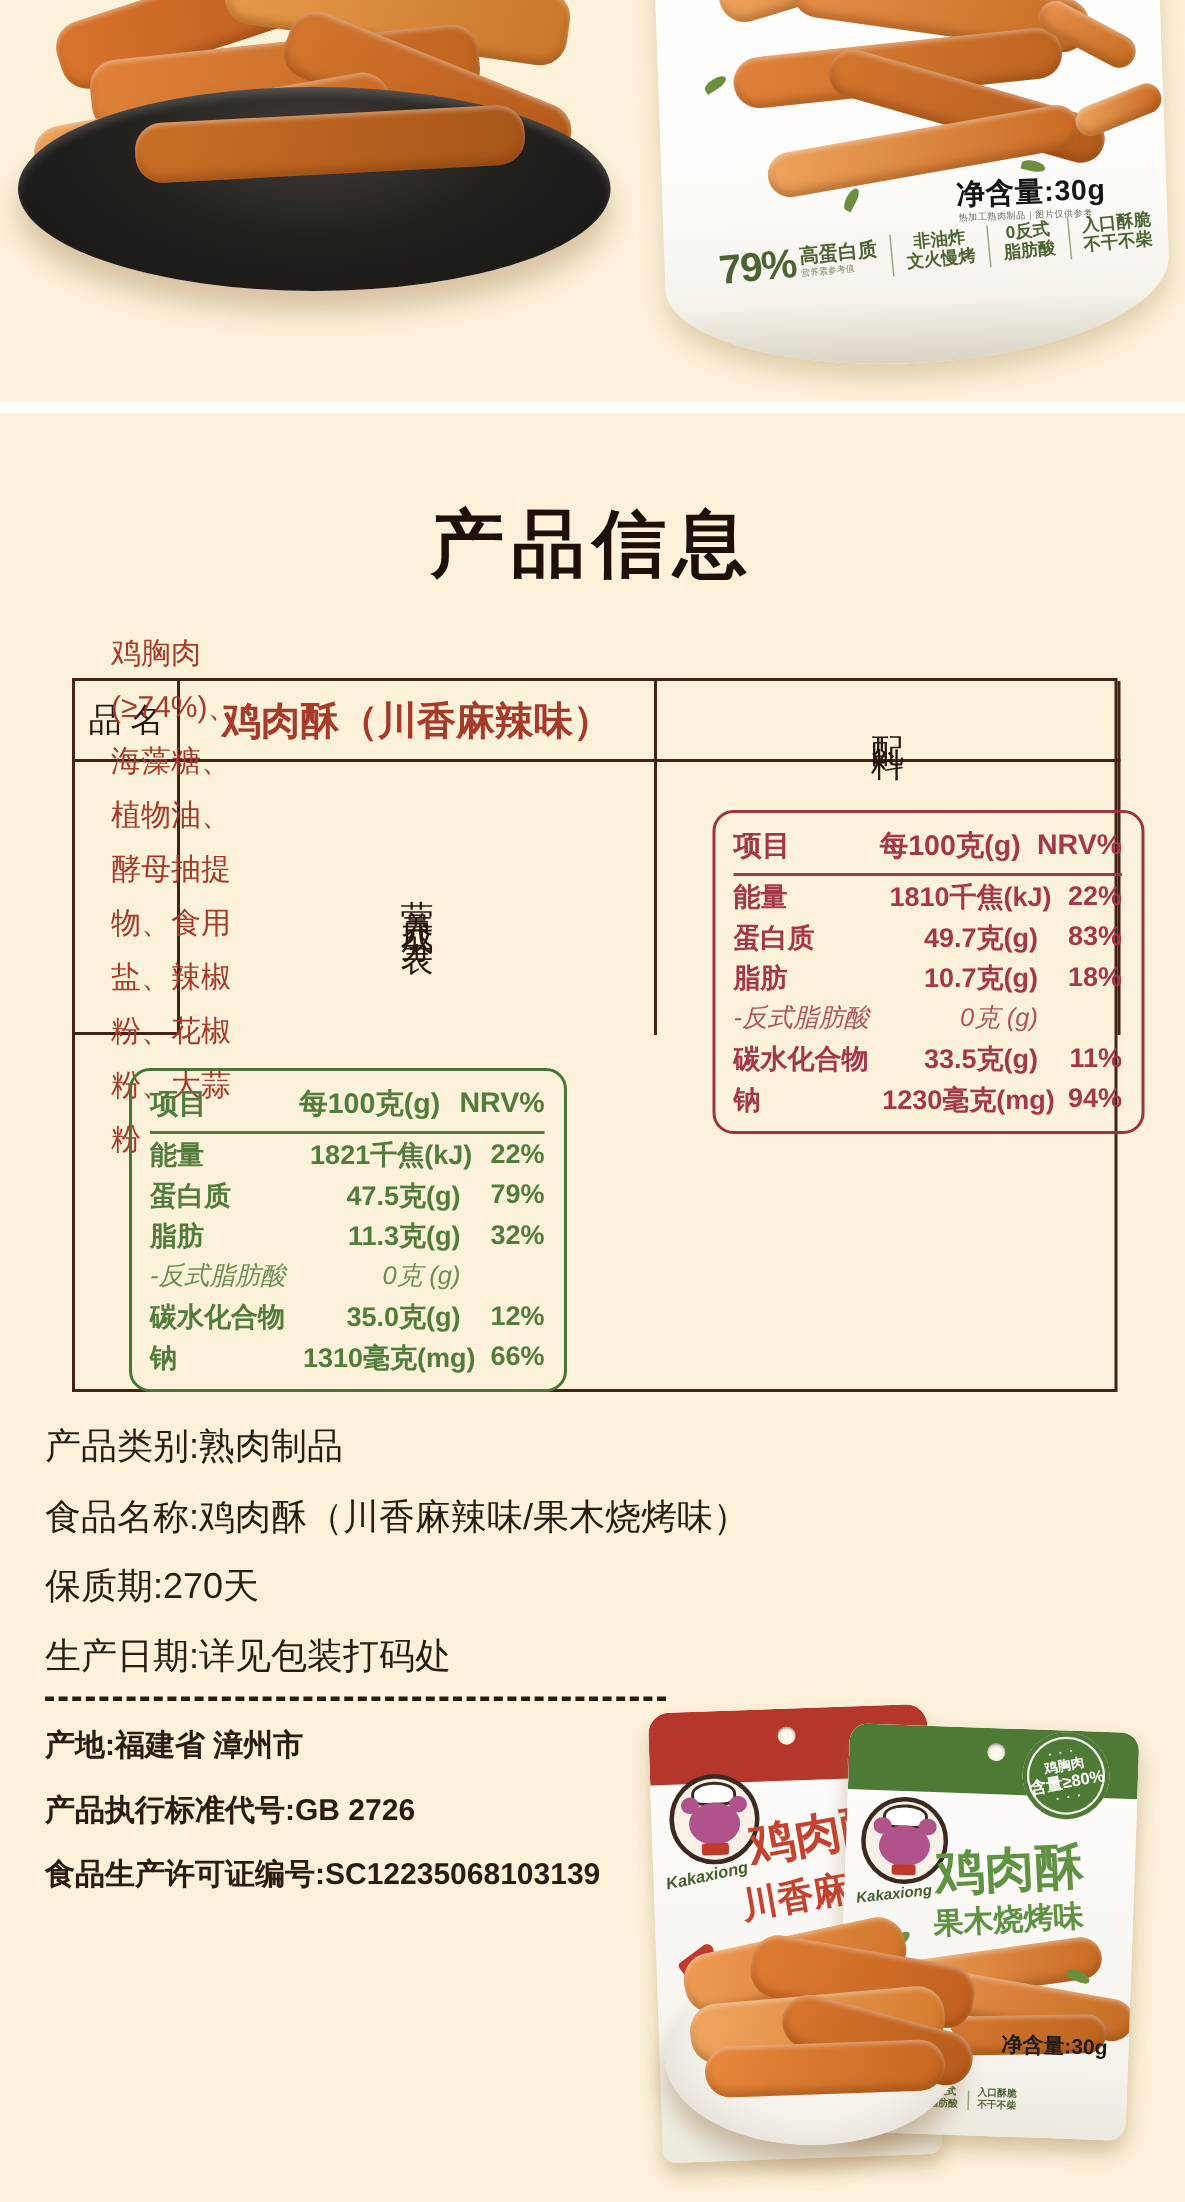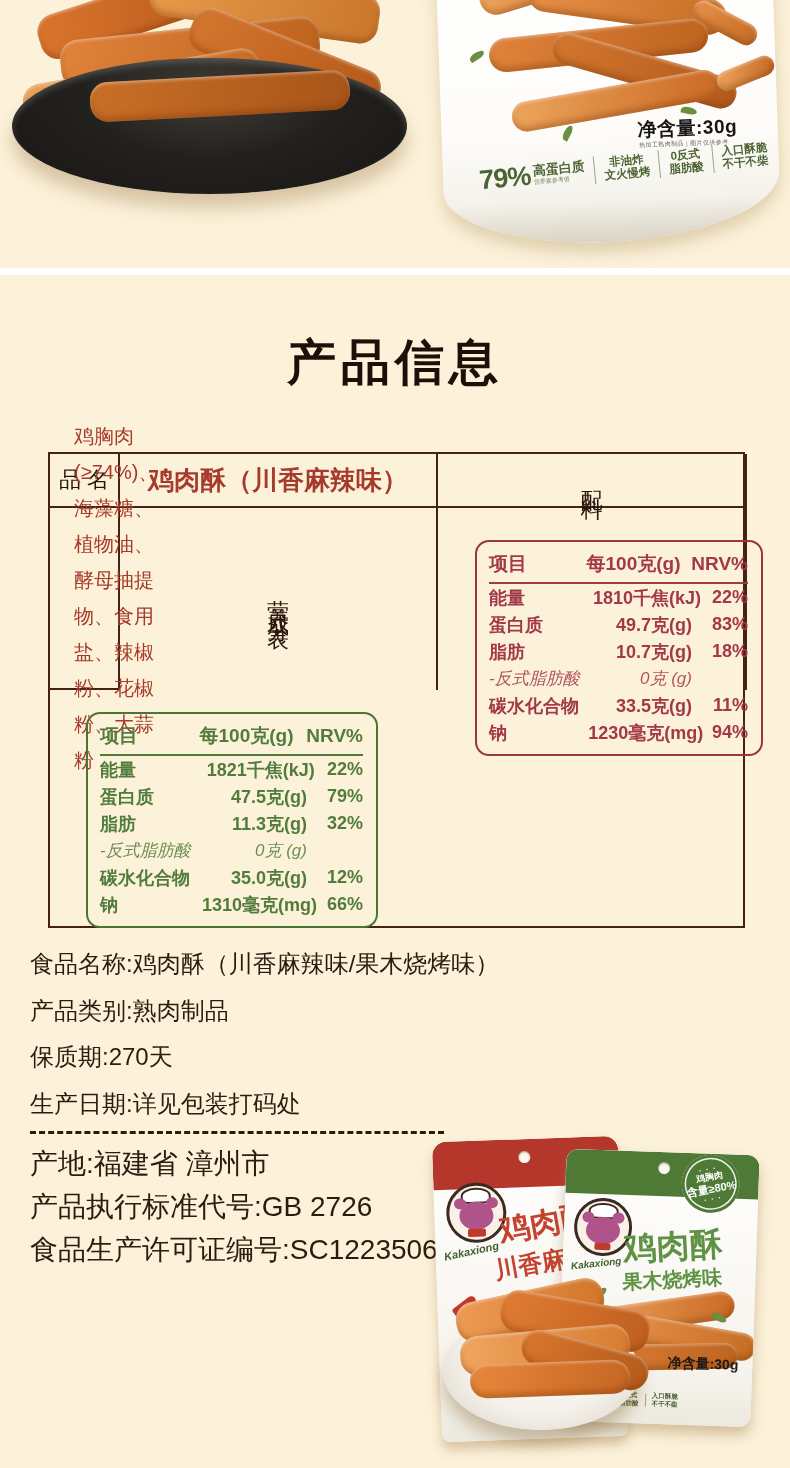--- a/index.html
+++ b/index.html
@@ -74,21 +74,21 @@
   .nrow{display:flex;align-items:center;height:27px;font-size:18px;font-weight:bold;}
   .n-label{width:124px;text-align:left;white-space:nowrap;}
   .n-val{flex:1;text-align:right;white-space:nowrap;}
   .n-nrv{width:56px;text-align:right;}
   .nrow.transfat{font-weight:normal;font-style:italic;font-size:17px;opacity:.85;}
 
   
   .info{position:absolute;left:30px;top:941px;width:740px;color:var(--ink);}
   .info-line{height:46.5px;display:flex;align-items:center;font-size:24px;}
   .dashes{border-top:3px dashed #2d1b10;width:414px;margin:4px 0 8px;}
-  .info-line2{height:43px;display:flex;align-items:center;font-size:28px;}
+  .info-line2{height:43px;display:flex;align-items:center;font-size:20px;font-weight:bold;}
 
   
   .bags{position:absolute;left:420px;top:1120px;width:370px;height:348px;}
   .bag{position:absolute;background:linear-gradient(180deg,#ffffff,#f6f3ec 80%,#eceadf);overflow:hidden;box-sizing:border-box;}
   .red-bag{left:17px;top:19px;width:186px;height:300px;border-radius:14px 14px 8px 8px;
     transform:rotate(-2deg);box-shadow:0 8px 12px rgba(150,110,60,.35);z-index:1;}
   .green-bag{left:142px;top:32px;width:193px;height:272px;border-radius:12px 12px 12px 12px;
     transform:rotate(2deg);box-shadow:0 8px 14px rgba(150,110,60,.4);z-index:2;}
   .band{position:absolute;left:0;top:0;right:0;}
   .band.redb{height:48px;background:var(--bandred);border-radius:14px 14px 0 0;}
@@ -269,22 +269,22 @@
         <div class="nrow">
           <span class="n-label">钠</span>
           <span class="n-val">1310毫克(mg)</span>
           <span class="n-nrv">66%</span>
         </div>
       </div>
     </div>
   </div>
 
   <div class="info">
+    <div class="info-line">产品类别:熟肉制品</div>
     <div class="info-line">食品名称:鸡肉酥（川香麻辣味/果木烧烤味）</div>
-    <div class="info-line">产品类别:熟肉制品</div>
     <div class="info-line">保质期:270天</div>
     <div class="info-line">生产日期:详见包装打码处</div>
     <div class="dashes"></div>
     <div class="info-line2">产地:福建省 漳州市</div>
     <div class="info-line2">产品执行标准代号:GB 2726</div>
     <div class="info-line2">食品生产许可证编号:SC12235068103139</div>
   </div>
 
   <div class="bags">
 

